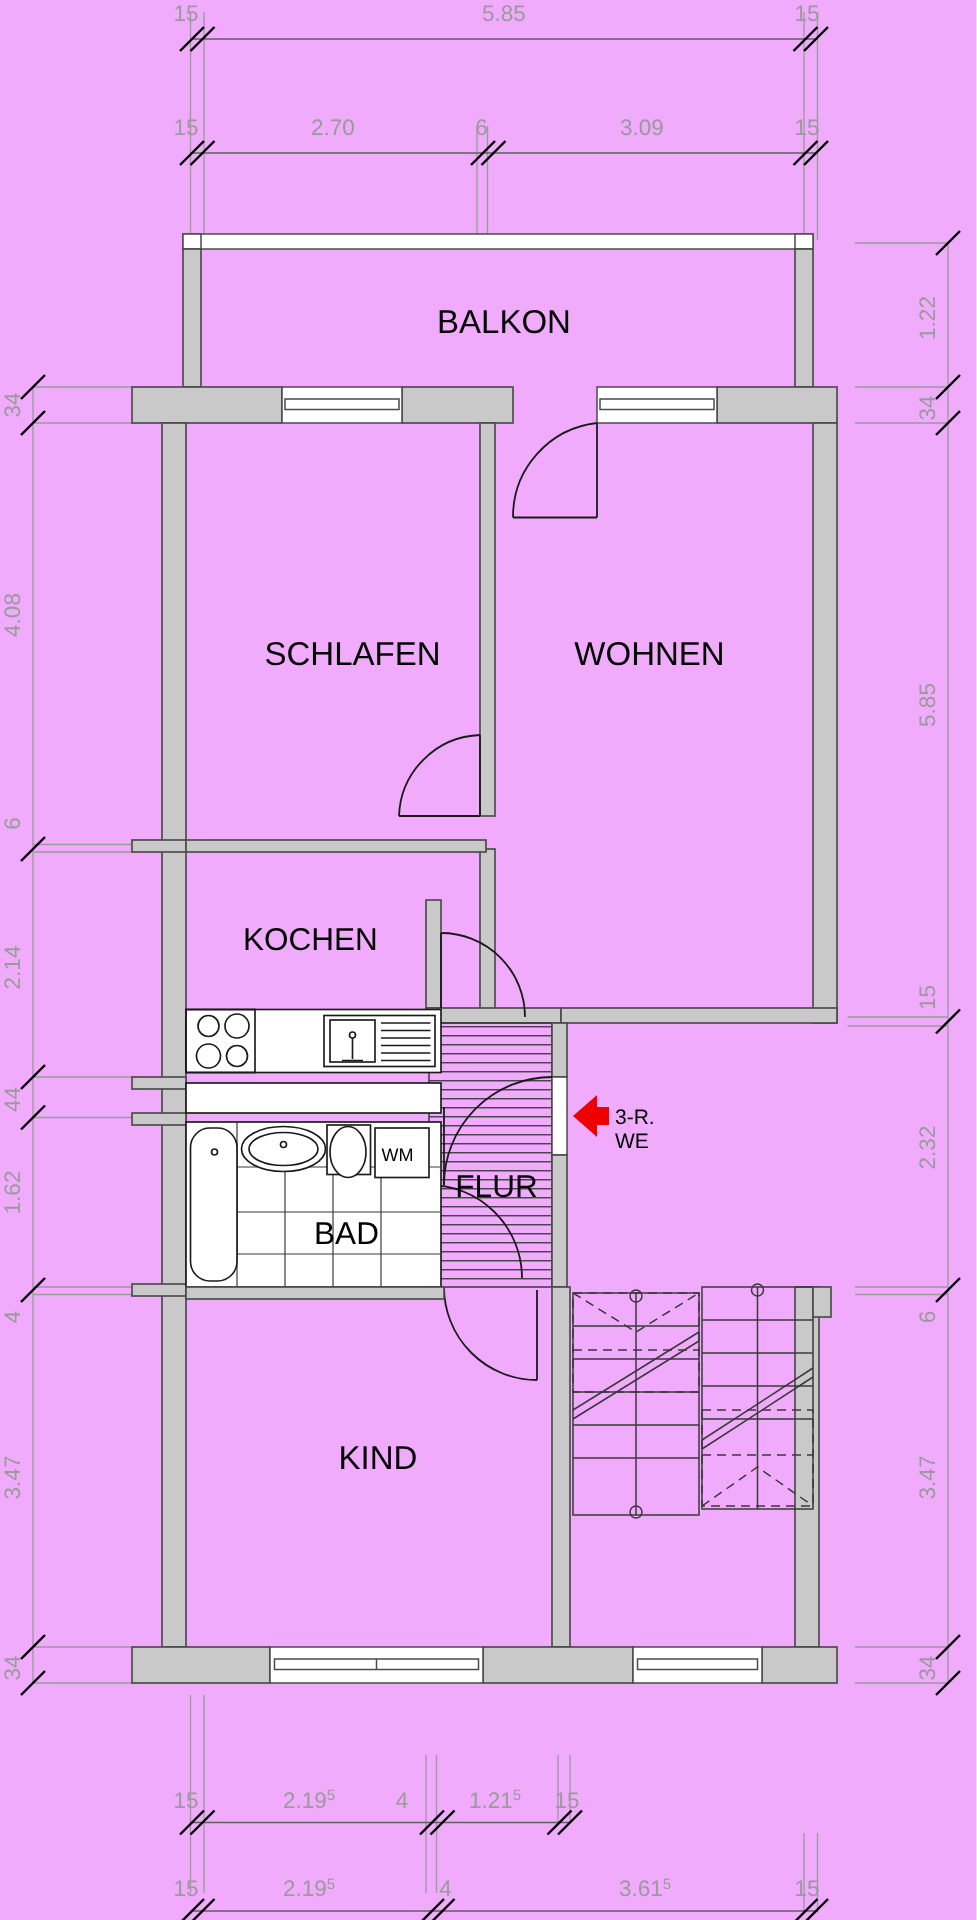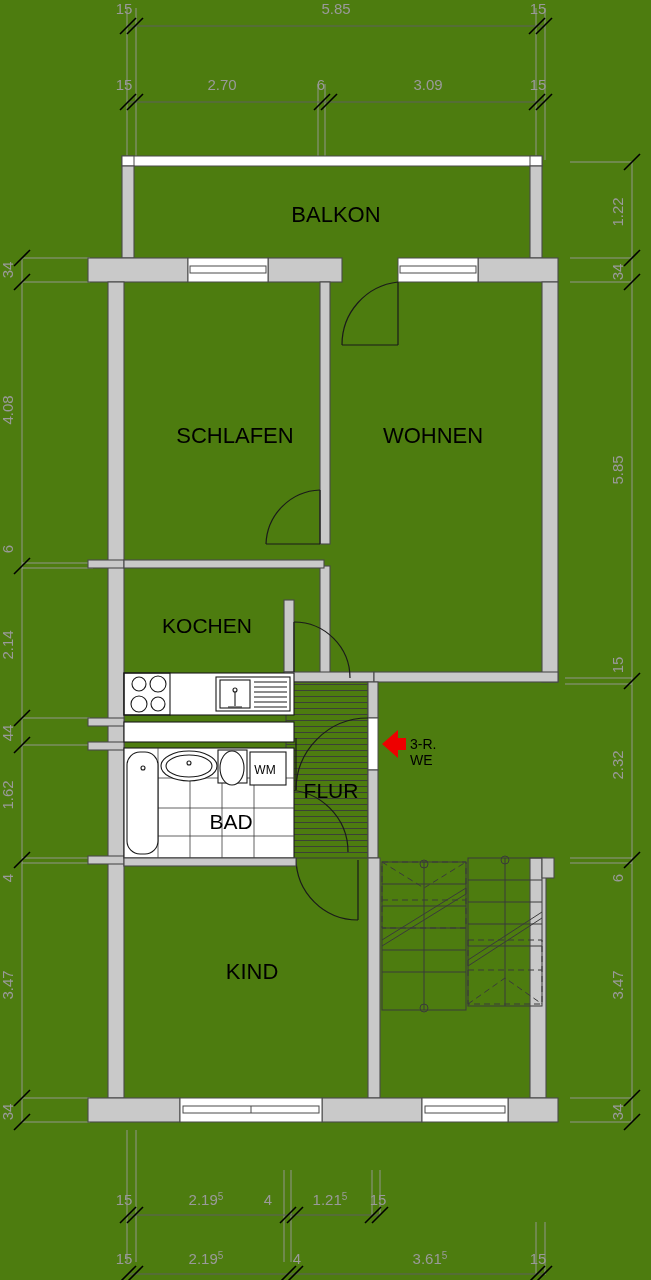--- a/index.html
+++ b/index.html
@@ -1,17 +1,17 @@
 <!DOCTYPE html>
 <html><head>
 <meta charset="utf-8">
 <style>
   html,body{margin:0;padding:0;background:#ffffff;}
   body{width:651px;height:1280px;font-family:"Liberation Sans",sans-serif;overflow:hidden;}
-  #stage{position:relative;width:651px;height:1280px;background:#4d7c0f;}
+  #stage{position:relative;width:651px;height:1280px;background:#f0abfc;}
   svg{display:block;}
   .dimtxt{font-family:"Liberation Sans",sans-serif;font-size:15px;fill:#9a9a9a;}
   .dimtxt-sup{font-family:"Liberation Sans",sans-serif;font-size:10px;fill:#9a9a9a;}
   .roomtxt{font-family:"Liberation Sans",sans-serif;fill:#000;}
   .fixtxt{font-family:"Liberation Sans",sans-serif;fill:#000;}
   .dimline{stroke:#5f5f5f;stroke-width:1;fill:none;}
   .extline{stroke:#9a9a9a;stroke-width:0.9;fill:none;}
   .tick{stroke:#000;stroke-width:1.6;fill:none;}
   .wall{fill:#c9c9c9;stroke:#4a4a4a;stroke-width:1.1;}
   .winfill{fill:#ffffff;stroke:#4a4a4a;stroke-width:1;}

